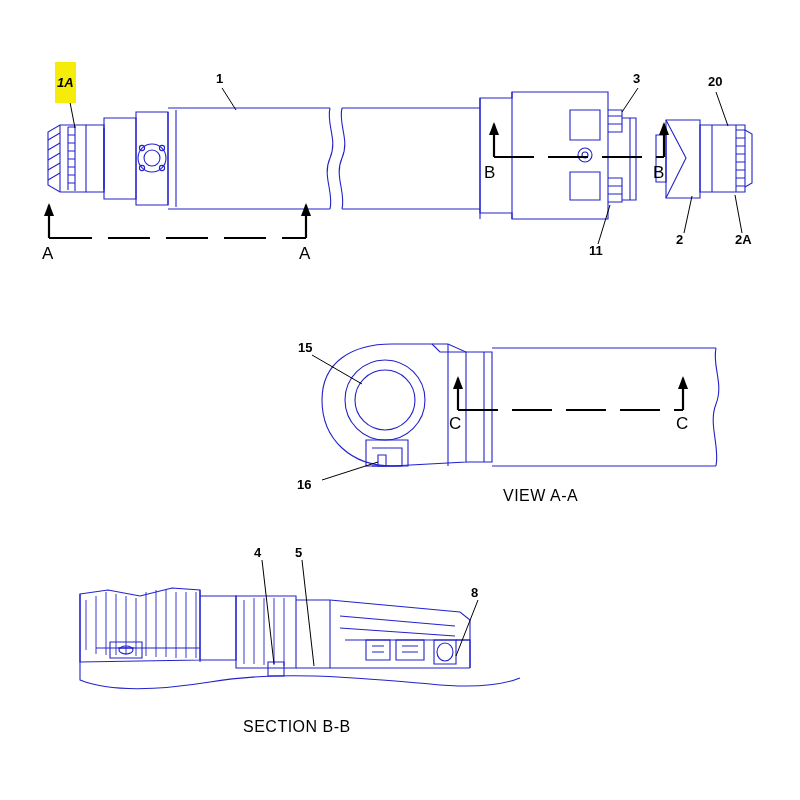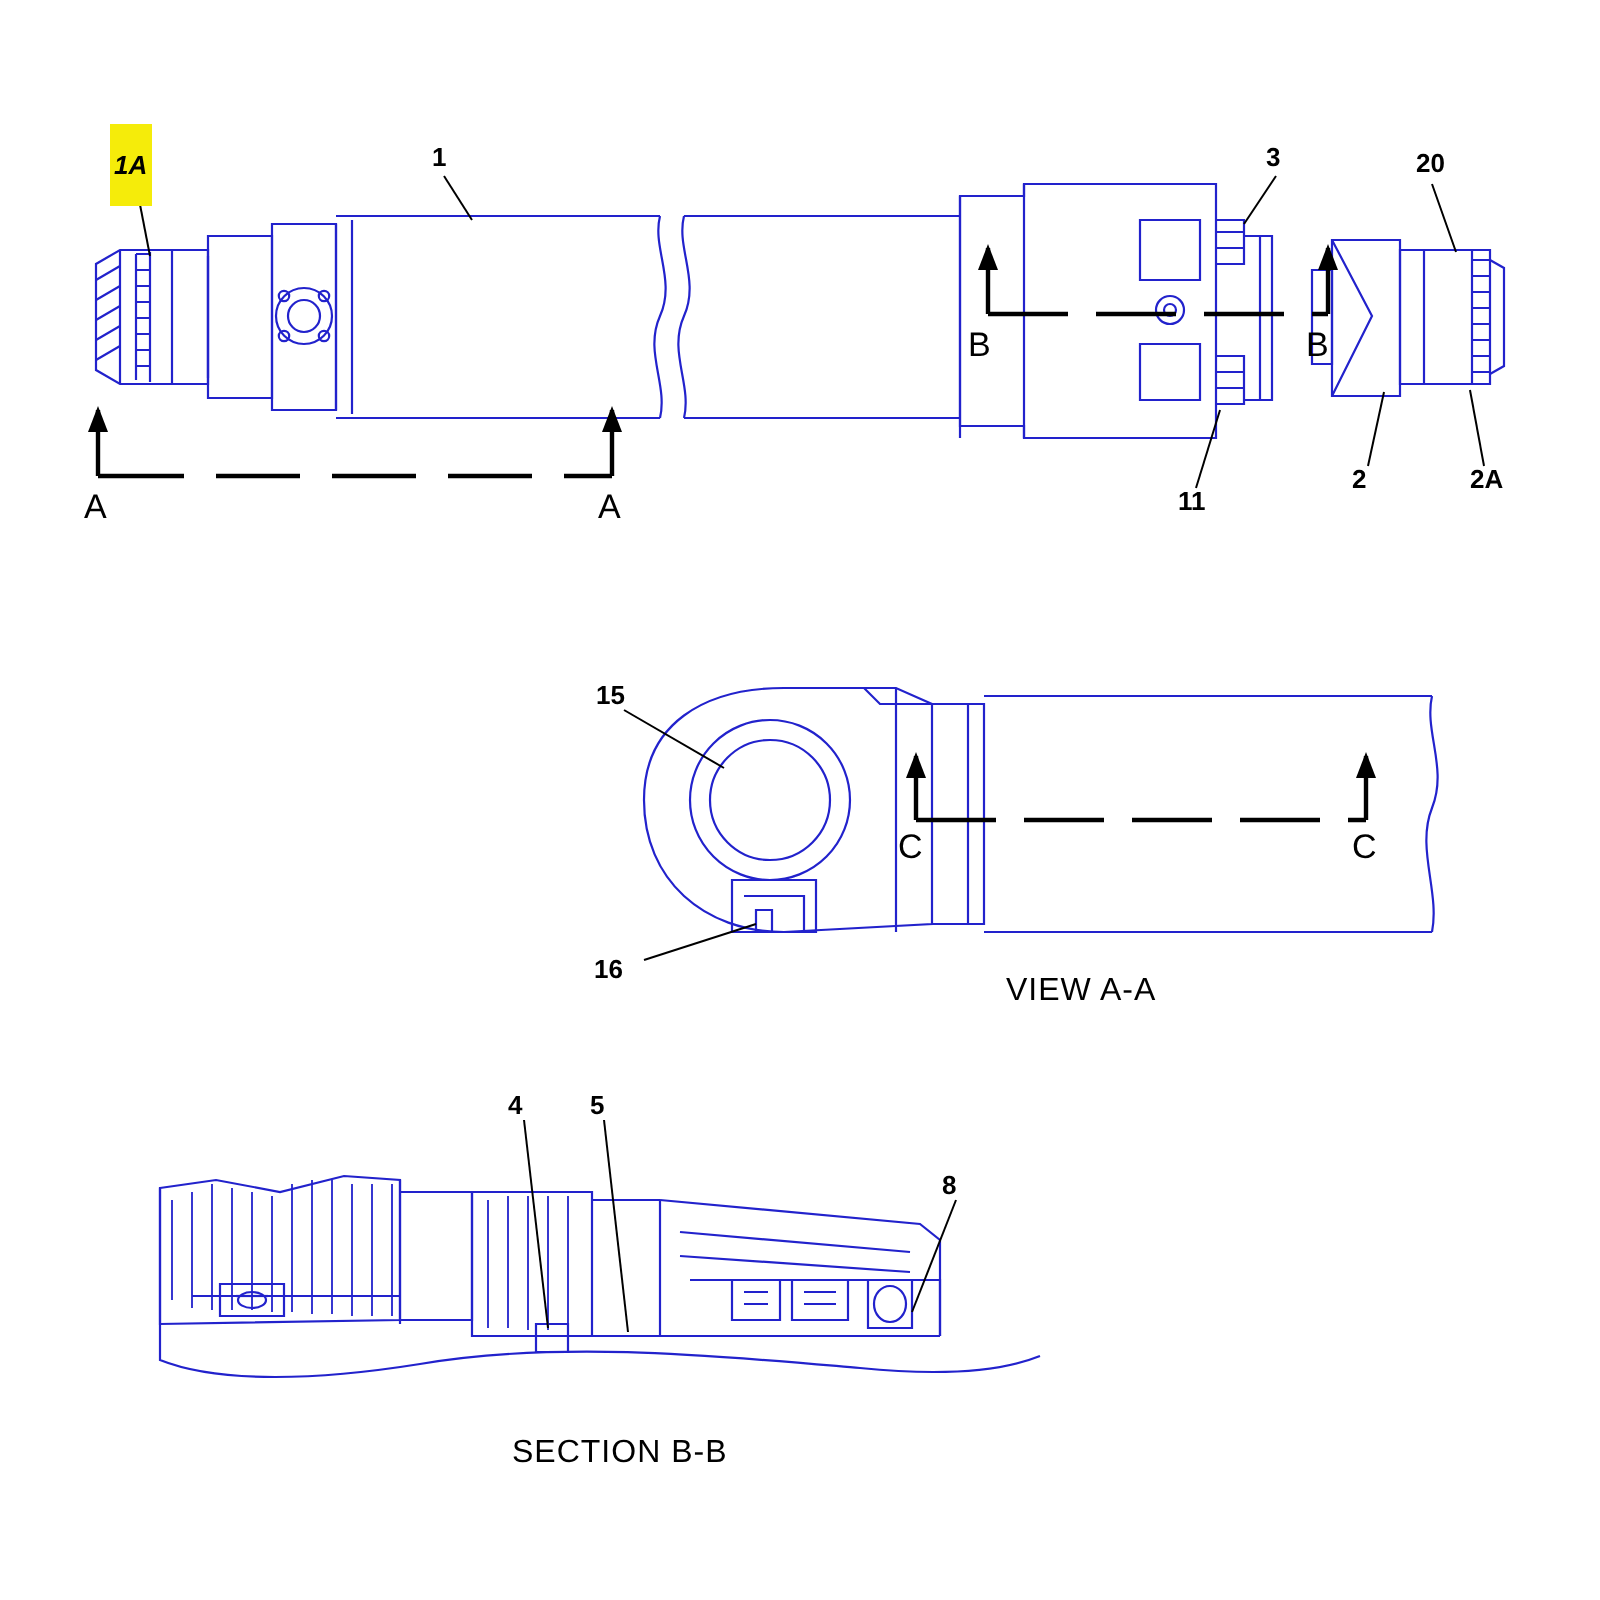--- a/index.html
+++ b/index.html
@@ -226,13 +226,13 @@
 
 <div class="label callout" style="left:298px; top:340px;">15</div>
 <div class="label callout" style="left:297px; top:477px;">16</div>
 <div class="label section-letter" style="left:449px; top:414px;">C</div>
 <div class="label section-letter" style="left:676px; top:414px;">C</div>
 <div class="label caption" style="left:503px; top:487px;">VIEW A-A</div>
 
 <div class="label callout" style="left:254px; top:545px;">4</div>
 <div class="label callout" style="left:295px; top:545px;">5</div>
 <div class="label callout" style="left:471px; top:585px;">8</div>
-<div class="label caption" style="left:243px; top:718px;margin-left:13px;">SECTION B-B</div>
+<div class="label caption" style="left:243px; top:718px;">SECTION B-B</div>
 
 </body></html>

